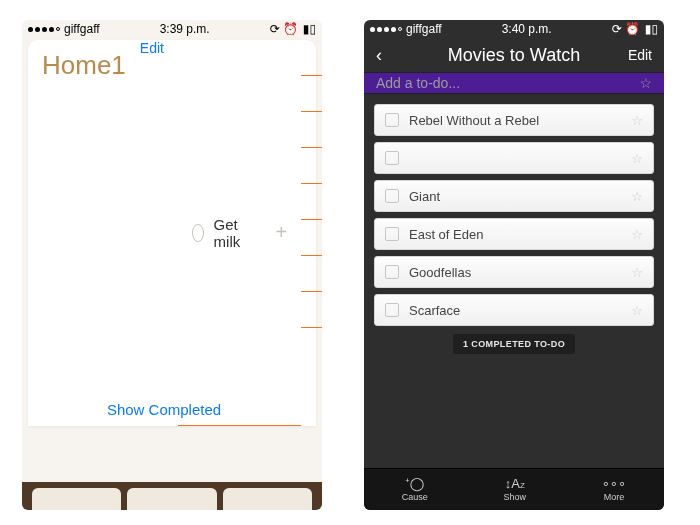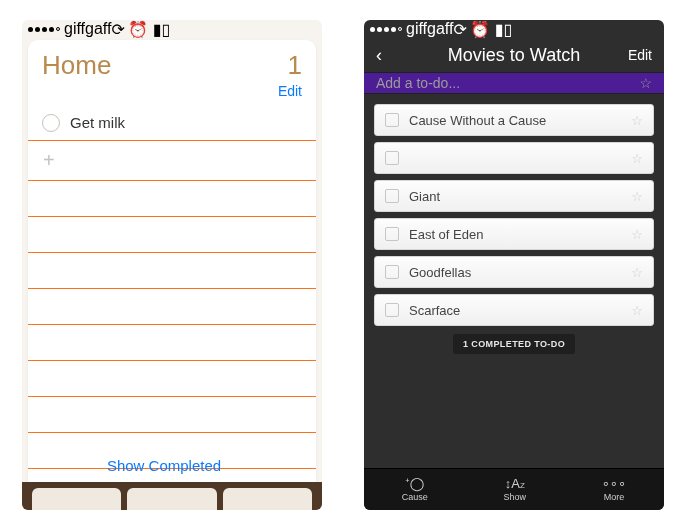--- a/index.html
+++ b/index.html
@@ -18,40 +18,40 @@
       position: relative;
       border-radius: 6px;
       overflow: hidden;
     }
     
     .status {
       height: 18px;
       display: flex;
       align-items: center;
       padding: 0 6px;
-      font-size: 16px;
+      font-size: 12px;
       font-weight: 500;
     }
     .status-left, .status-right { display: flex; align-items: center; gap: 4px; }
     .status-center { flex: 1; text-align: center; }
     .dots { display: flex; gap: 2px; }
     .dot { width: 5px; height: 5px; border-radius: 50%; }
 
     
     .phone-left { background: #f7f3ee; }
     .phone-left .status { color: #000; }
     .phone-left .dot { background: #000; }
     .phone-left .dot.empty { background: transparent; border: 1px solid #000; width:4px;height:4px;}
     .card {
       margin: 2px 6px 5px 6px;
       background: #fff;
       border-radius: 10px 10px 0 0;
-      height: 442px;
+      height: 386px;
       box-shadow: 0 1px 3px rgba(0,0,0,.06);
-      display:flex;flex-direction:column;
+      display:flex;flex-direction:row;
       position:relative;
     }
     .card-header {
       padding: 10px 14px 2px 14px;
       display:flex; justify-content:space-between; align-items:flex-start;
     }
     .card-title { font-size: 26px; color:#b98a4c; font-weight:400;}
     .card-count { font-size:26px; color:#b98a4c; font-weight:300;}
     .edit-left { text-align:right; padding: 0 14px 6px 0; color:#0a7aff; font-size:14px; }
     .reminder-row {
@@ -131,20 +131,21 @@
     <div class="status-left">
       <div class="dots">
         <div class="dot"></div>
           <div class="dot"></div>
           <div class="dot"></div>
           <div class="dot"></div>
           <div class="dot empty"></div>
       </div>
       <span>giffgaff</span>
     </div>
+    <div class="status-center">3:39 p.m.</div>
     <div class="status-right">
       <span>⟳</span>
       <span>⏰</span>
       <span>▮▯</span>
     </div>
   </div>
 
   <div class="card">
     <div class="card-header">
       <div class="card-title">Home</div>
@@ -184,20 +185,21 @@
     <div class="status-left">
       <div class="dots">
         <div class="dot"></div>
           <div class="dot"></div>
           <div class="dot"></div>
           <div class="dot"></div>
           <div class="dot empty"></div>
       </div>
       <span>giffgaff</span>
     </div>
+    <div class="status-center">3:40 p.m.</div>
     <div class="status-right">
       <span>⟳</span>
       <span>⏰</span>
       <span>▮▯</span>
     </div>
   </div>
 
   <div class="nav-right">
     <div class="nav-side chev">‹</div>
     <div class="nav-title">Movies to Watch</div>
@@ -205,21 +207,21 @@
   </div>
 
   <div class="addrow">
     <span>Add a to-do...</span>
     <span class="star-outline">☆</span>
   </div>
 
   <div class="list-area">
     <div class="todo">
       <div class="cb"></div>
-      <span>Cause Without a Cause</span>
+      <span>Rebel Without a Rebel</span>
       <span class="spacer"></span>
         <span class="star">☆</span>
     </div>
     <div class="todo">
       <div class="cb"></div>
       <span class="spacer"></span>
         <span class="star">☆</span>
     </div>
     <div class="todo">
       <div class="cb"></div>

